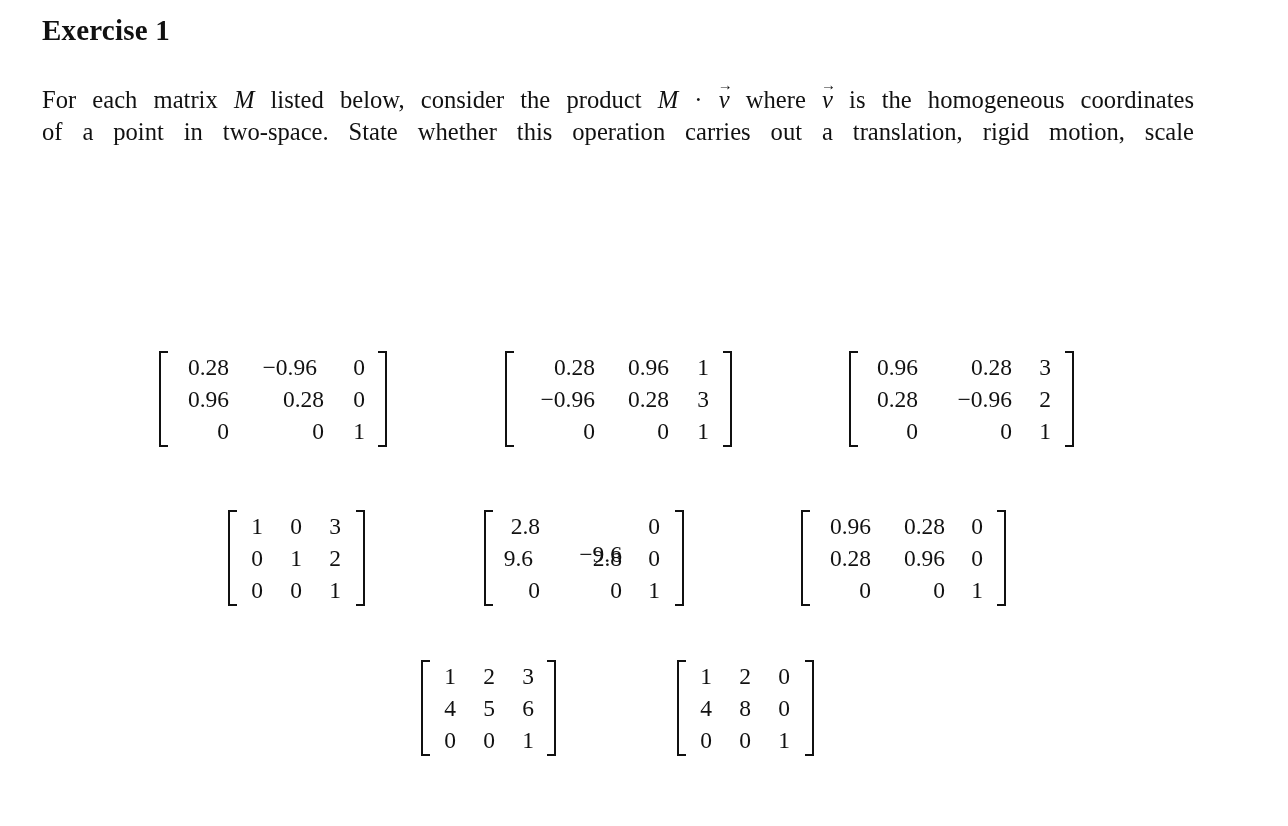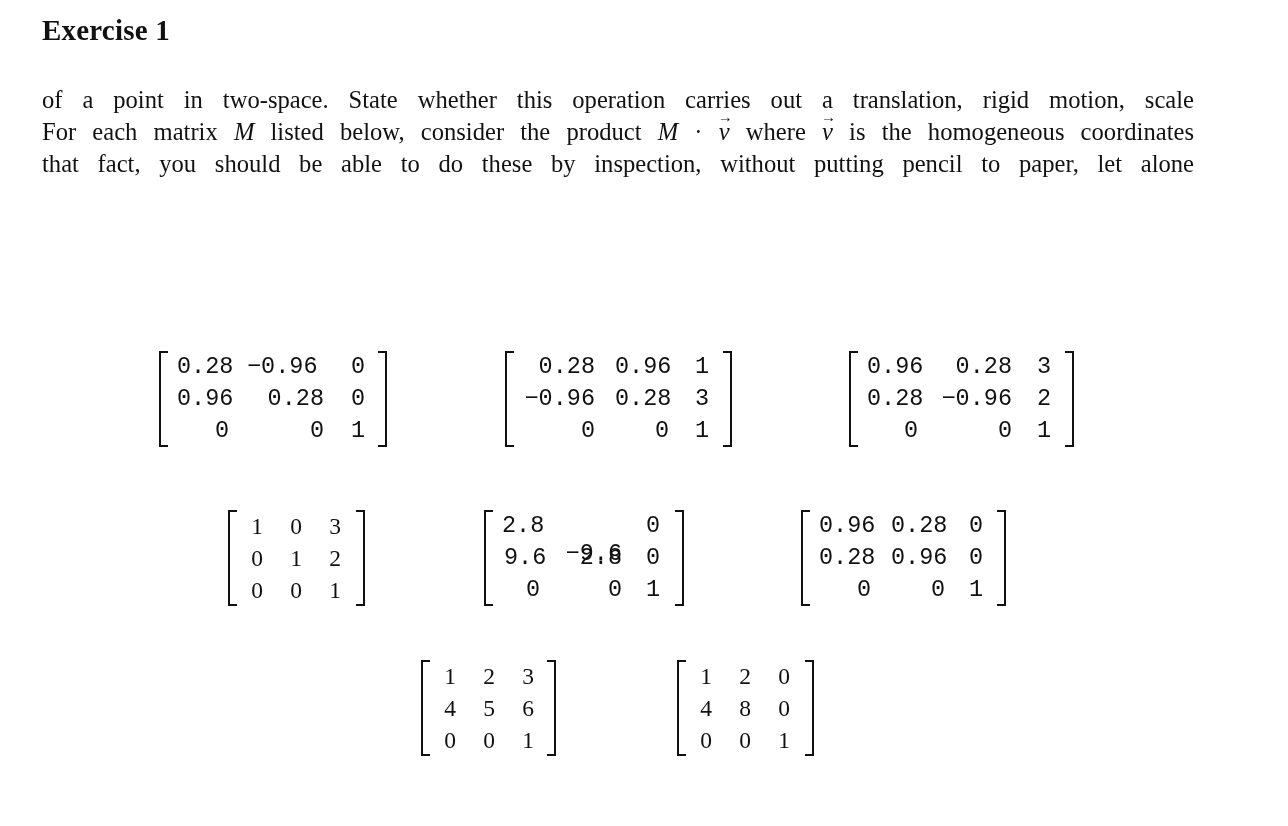--- a/index.html
+++ b/index.html
@@ -33,32 +33,31 @@
   .bracket {
     position: absolute; top: 0; bottom: 0; width: 7px;
     border-top: 2px solid #111; border-bottom: 2px solid #111;
   }
   .bracket.left { left: 0; border-left: 2px solid #111; }
   .bracket.right { right: 0; border-right: 2px solid #111; }
   .cell {
     position: absolute; font-size: 23.5px; line-height: 32px; height: 32px;
     white-space: nowrap;
   }
-  .cell.r { text-align: right; font-family: Liberation Mono, monospace; }
+  .cell.r { text-align: right; }
   .cell.c { text-align: center; }
 </style>
 </head>
 <body>
 
 <div class="title">Exercise 1</div>
 
 <div class="para">
+  <span class="line"><span>For each matrix </span><span class="it">M</span><span> listed below, consider the product </span><span class="it">M</span><span> · </span><span class="vec">v</span><span> where </span><span class="vec">v</span><span> is the homogeneous coordinates</span></span>
   <span class="line">of a point in two-space. State whether this operation carries out a translation, rigid motion, scale</span>
-  <span class="line"><span>For each matrix </span><span class="it">M</span><span> listed below, consider the product </span><span class="it">M</span><span> · </span><span class="vec">v</span><span> where </span><span class="vec">v</span><span> is the homogeneous coordinates</span></span>
-  <span class="line">that fact, you should be able to do these by inspection, without putting pencil to paper, let alone</span>
 </div>
 
 <div class="matrix" style="left:159px; top:351px; width:228px;">
   <div class="bracket left"></div>
   <div class="bracket right"></div>
   <div class="cell r" style="left:18px; top:0; width:52px;">0.28</div>
   <div class="cell r" style="left:88px; top:0; width:70px;">−0.96</div>
   <div class="cell r" style="left:180px; top:0; width:26px;">0</div>
   <div class="cell r" style="left:18px; top:32px; width:52px;">0.96</div>
   <div class="cell r" style="left:88px; top:32px; width:77px;">0.28</div>
@@ -109,21 +108,21 @@
   <div class="cell c" style="left:57px; top:64px; width:22px;">0</div>
   <div class="cell c" style="left:96px; top:64px; width:22px;">1</div>
 </div>
 
 <div class="matrix" style="left:484px; top:510px; width:200px;">
   <div class="bracket left"></div>
   <div class="bracket right"></div>
   <div class="cell r" style="left:18px; top:0; width:38px;">2.8</div>
   <div class="cell r" style="left:74px; top:0; width:64px;margin-top:28px;">−9.6</div>
   <div class="cell r" style="left:150px; top:0; width:26px;">0</div>
-  <div class="cell r" style="left:20px; top:32px; width:38px;">9.6</div>
+  <div class="cell r" style="left:11px; top:32px; width:38px;">9.6</div>
   <div class="cell r" style="left:74px; top:32px; width:64px;">2.8</div>
   <div class="cell r" style="left:150px; top:32px; width:26px;">0</div>
   <div class="cell r" style="left:18px; top:64px; width:38px;">0</div>
   <div class="cell r" style="left:74px; top:64px; width:64px;">0</div>
   <div class="cell r" style="left:150px; top:64px; width:26px;">1</div>
 </div>
 
 <div class="matrix" style="left:801px; top:510px; width:205px;">
   <div class="bracket left"></div>
   <div class="bracket right"></div>

